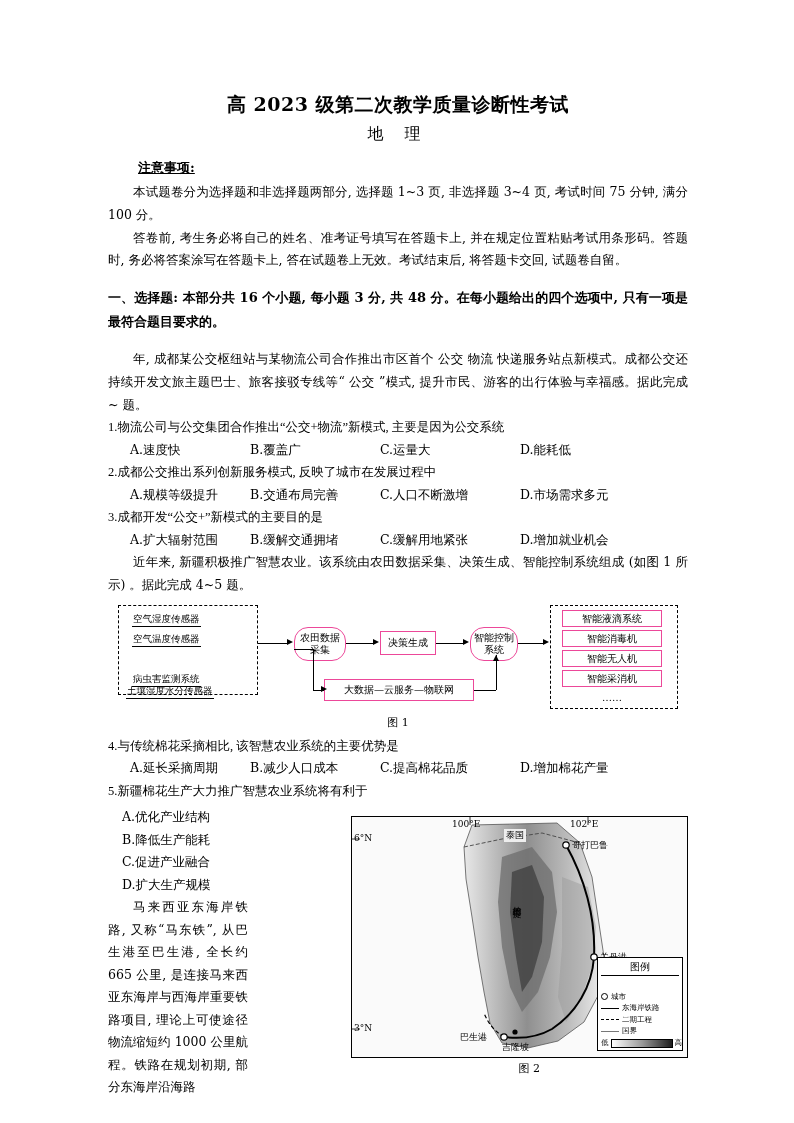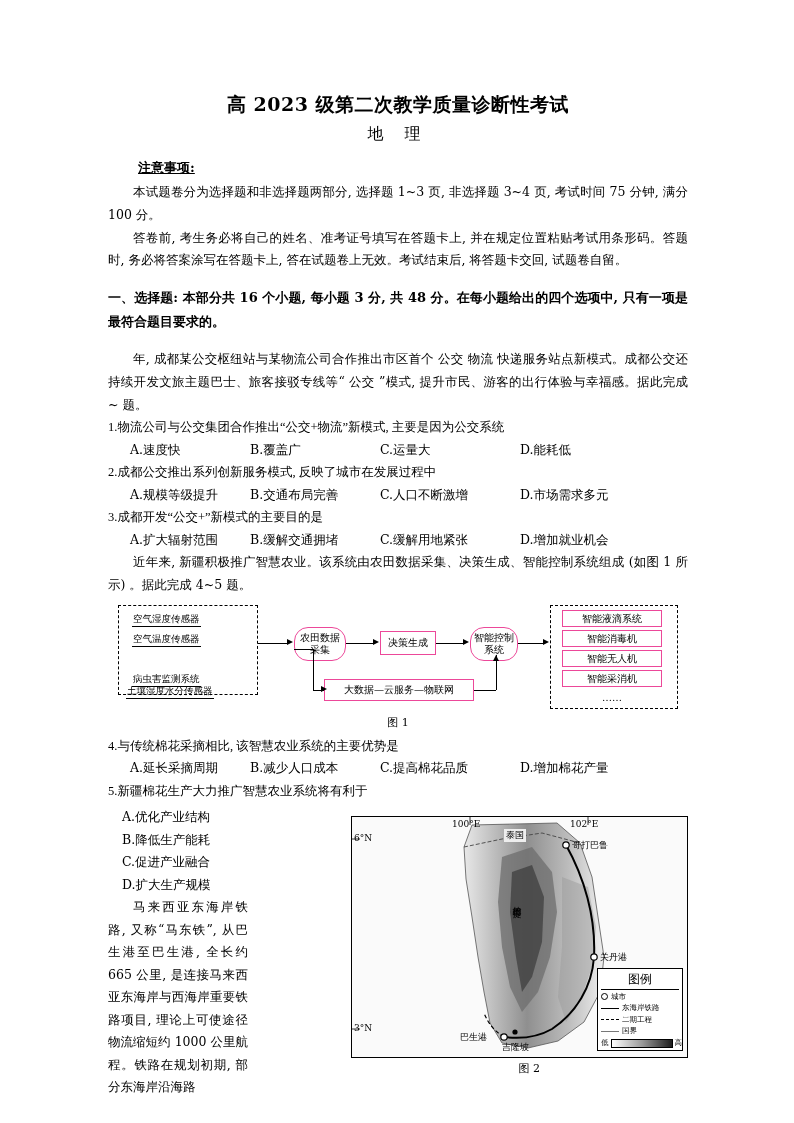--- a/index.html
+++ b/index.html
@@ -196,23 +196,23 @@
     width: 86px;
     border: 1px solid #000;
     background: #fff;
     font-size: 7.5px;
     font-family: "DejaVu Serif", "Liberation Serif", serif;
     padding: 2px 3px;
     box-sizing: border-box;
   }
   .legend-title {
     text-align: center;
-    font-size: 12px;
+    font-size: 10px;
     border-bottom: 1px solid #000;
-    margin-bottom: 2px;
+    margin-bottom: 16px;
     padding-bottom: 1px;
   }
   .legend-row {
     display: flex;
     align-items: center;
     gap: 3px;
     margin-bottom: 1.5px;
   }
   .lg-dot {
     width: 5px; height: 5px; border-radius: 50%;

